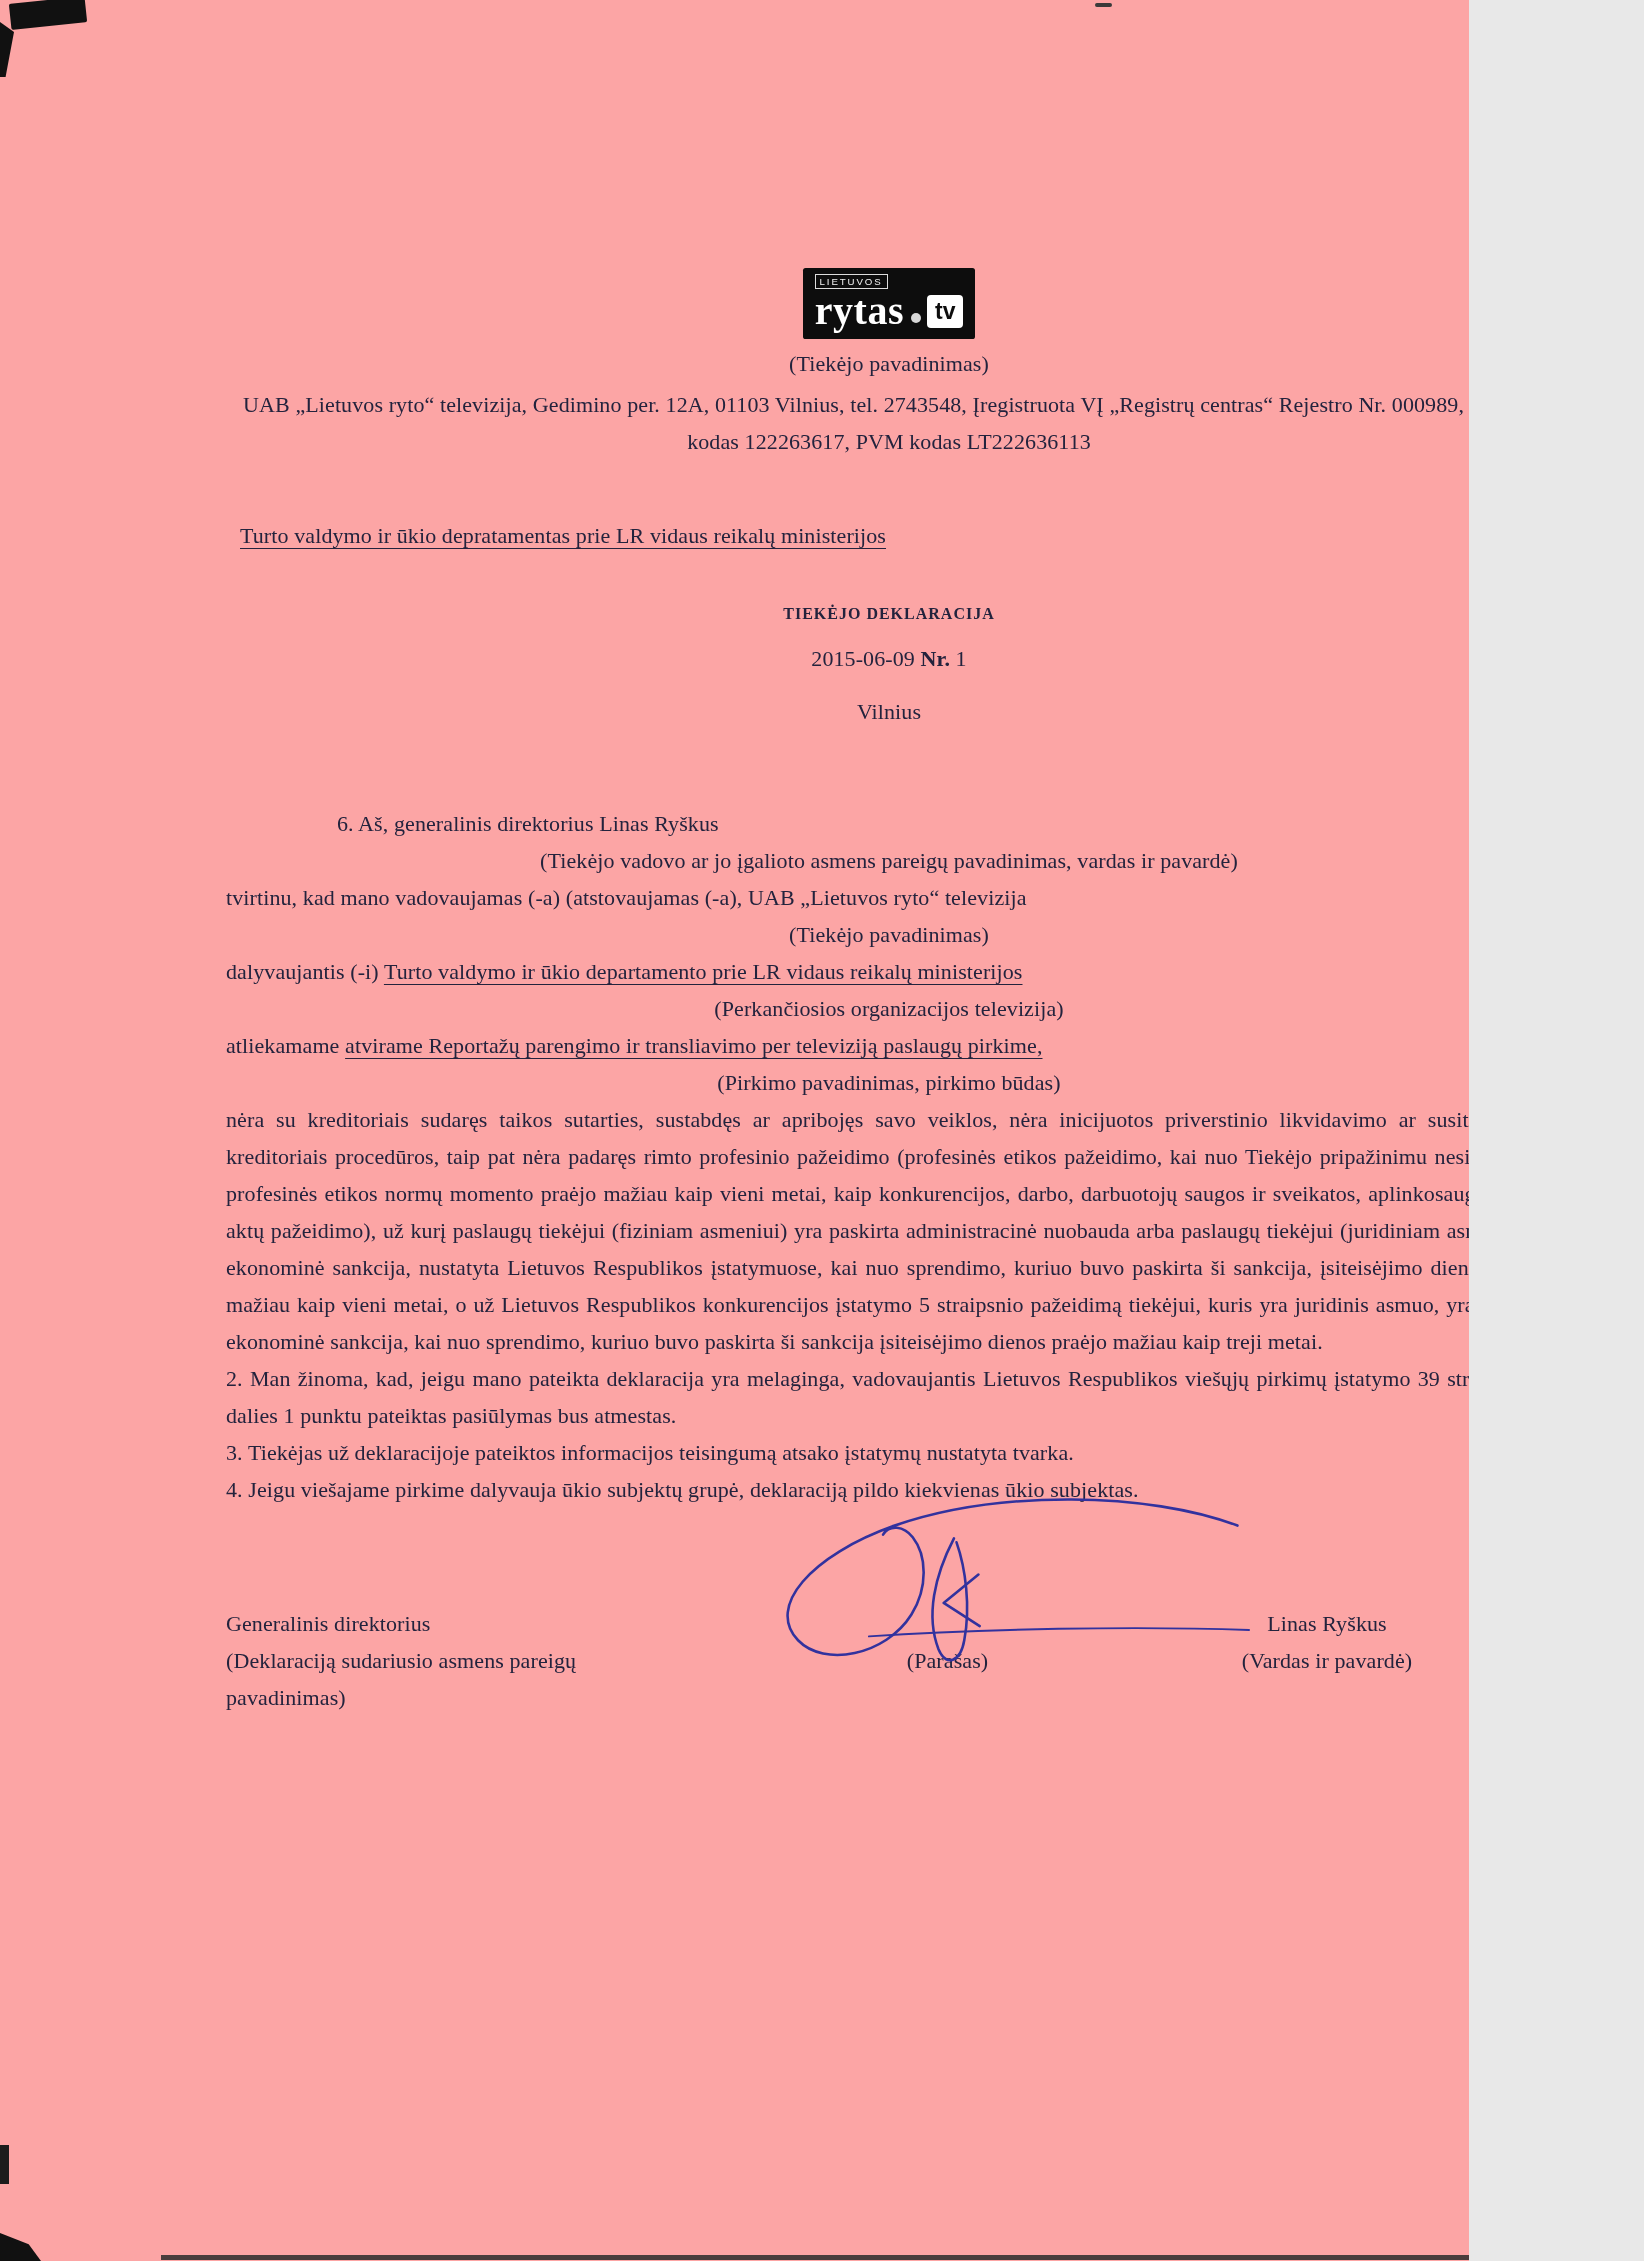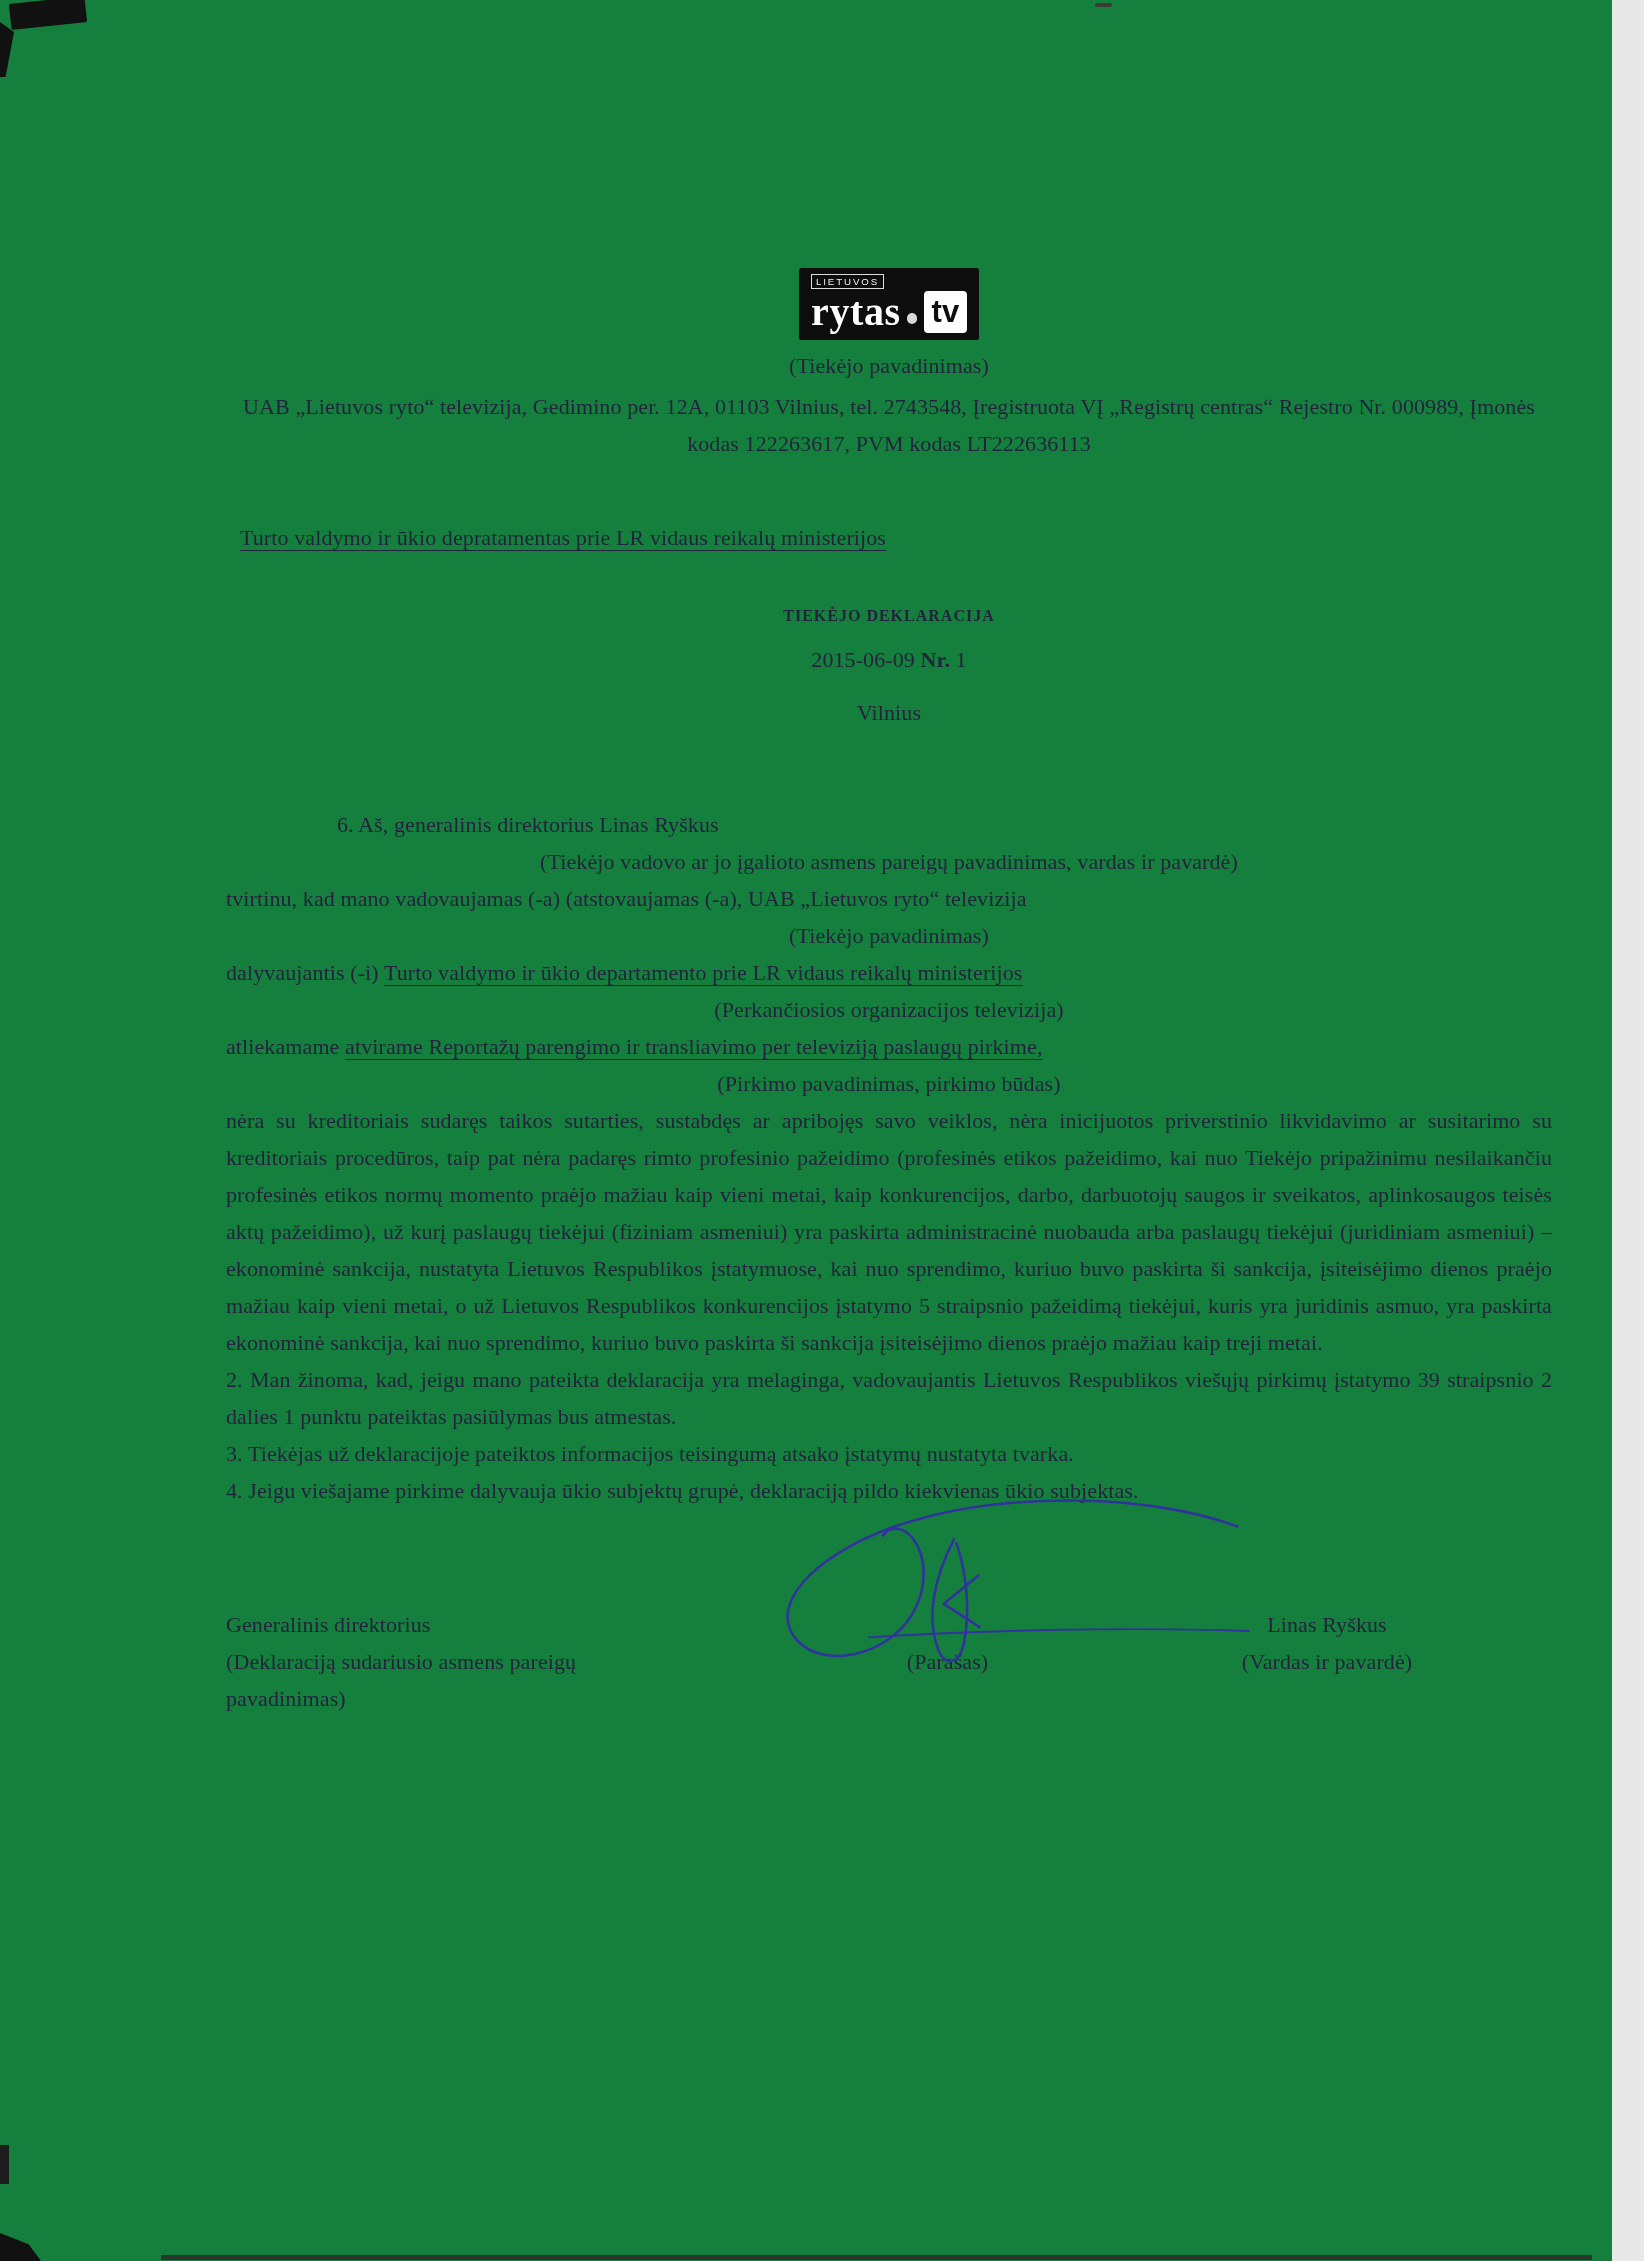--- a/index.html
+++ b/index.html
@@ -1,19 +1,19 @@
 <!DOCTYPE html>
 <html style="font-size:10.3px"><head>
 <meta charset="utf-8">
 <style>
   html,body { margin:0; padding:0; background:#e8e8e8; }
   .page {
     position:relative;
-    width:1612px; height:2261px;
-    background:#15803d;
+    width:1469px; height:2261px;
+    background:#fca5a5;
     font-family:"Liberation Serif","DejaVu Serif",serif;
     color:#23233d;
     overflow:hidden;
   }
   .content {
     position:relative;
     margin-left:226px;
     width:1326px;
     padding-top:268px;
     font-size:22px;
@@ -42,21 +42,21 @@
     width:max-content;
     margin-bottom:2.6px;
     color:#f2f2f2;
   }
   .logo-main { display:flex; align-items:center; gap:6.4px; }
   .logo-rytas { font-weight:bold; font-size:40px; letter-spacing:0.6px; }
   .logo-dot { width:10.3px; height:10.3px; border-radius:50%; background:#d8d8d8; display:inline-block; margin-top:13px; }
   .logo-tv {
     background:#ffffff; color:#0d0d0d;
     font-family:"Liberation Sans","DejaVu Sans",sans-serif;
-    font-weight:bold; font-size:31px;
+    font-weight:bold; font-size:23px;
     padding:5.2px 7.7px; border-radius:3.9px;
   }
   .logo-caption { text-align:center; margin-top:6.4px; }
   
   .company { text-align:center; margin-top:3.9px; max-width:1326px; }
   .recipient { margin-top:57px; padding-left:14px; }
   .underlined { text-decoration:underline; text-underline-offset:4.5px; text-decoration-thickness:1.3px;text-align:center; }
   .doc-title { text-align:center; font-weight:bold; font-size:16px; letter-spacing:1px; margin-top:41px; }
   .date-line { text-align:center; margin-top:7.7px; }
   .date-line .bold { font-weight:bold; }

